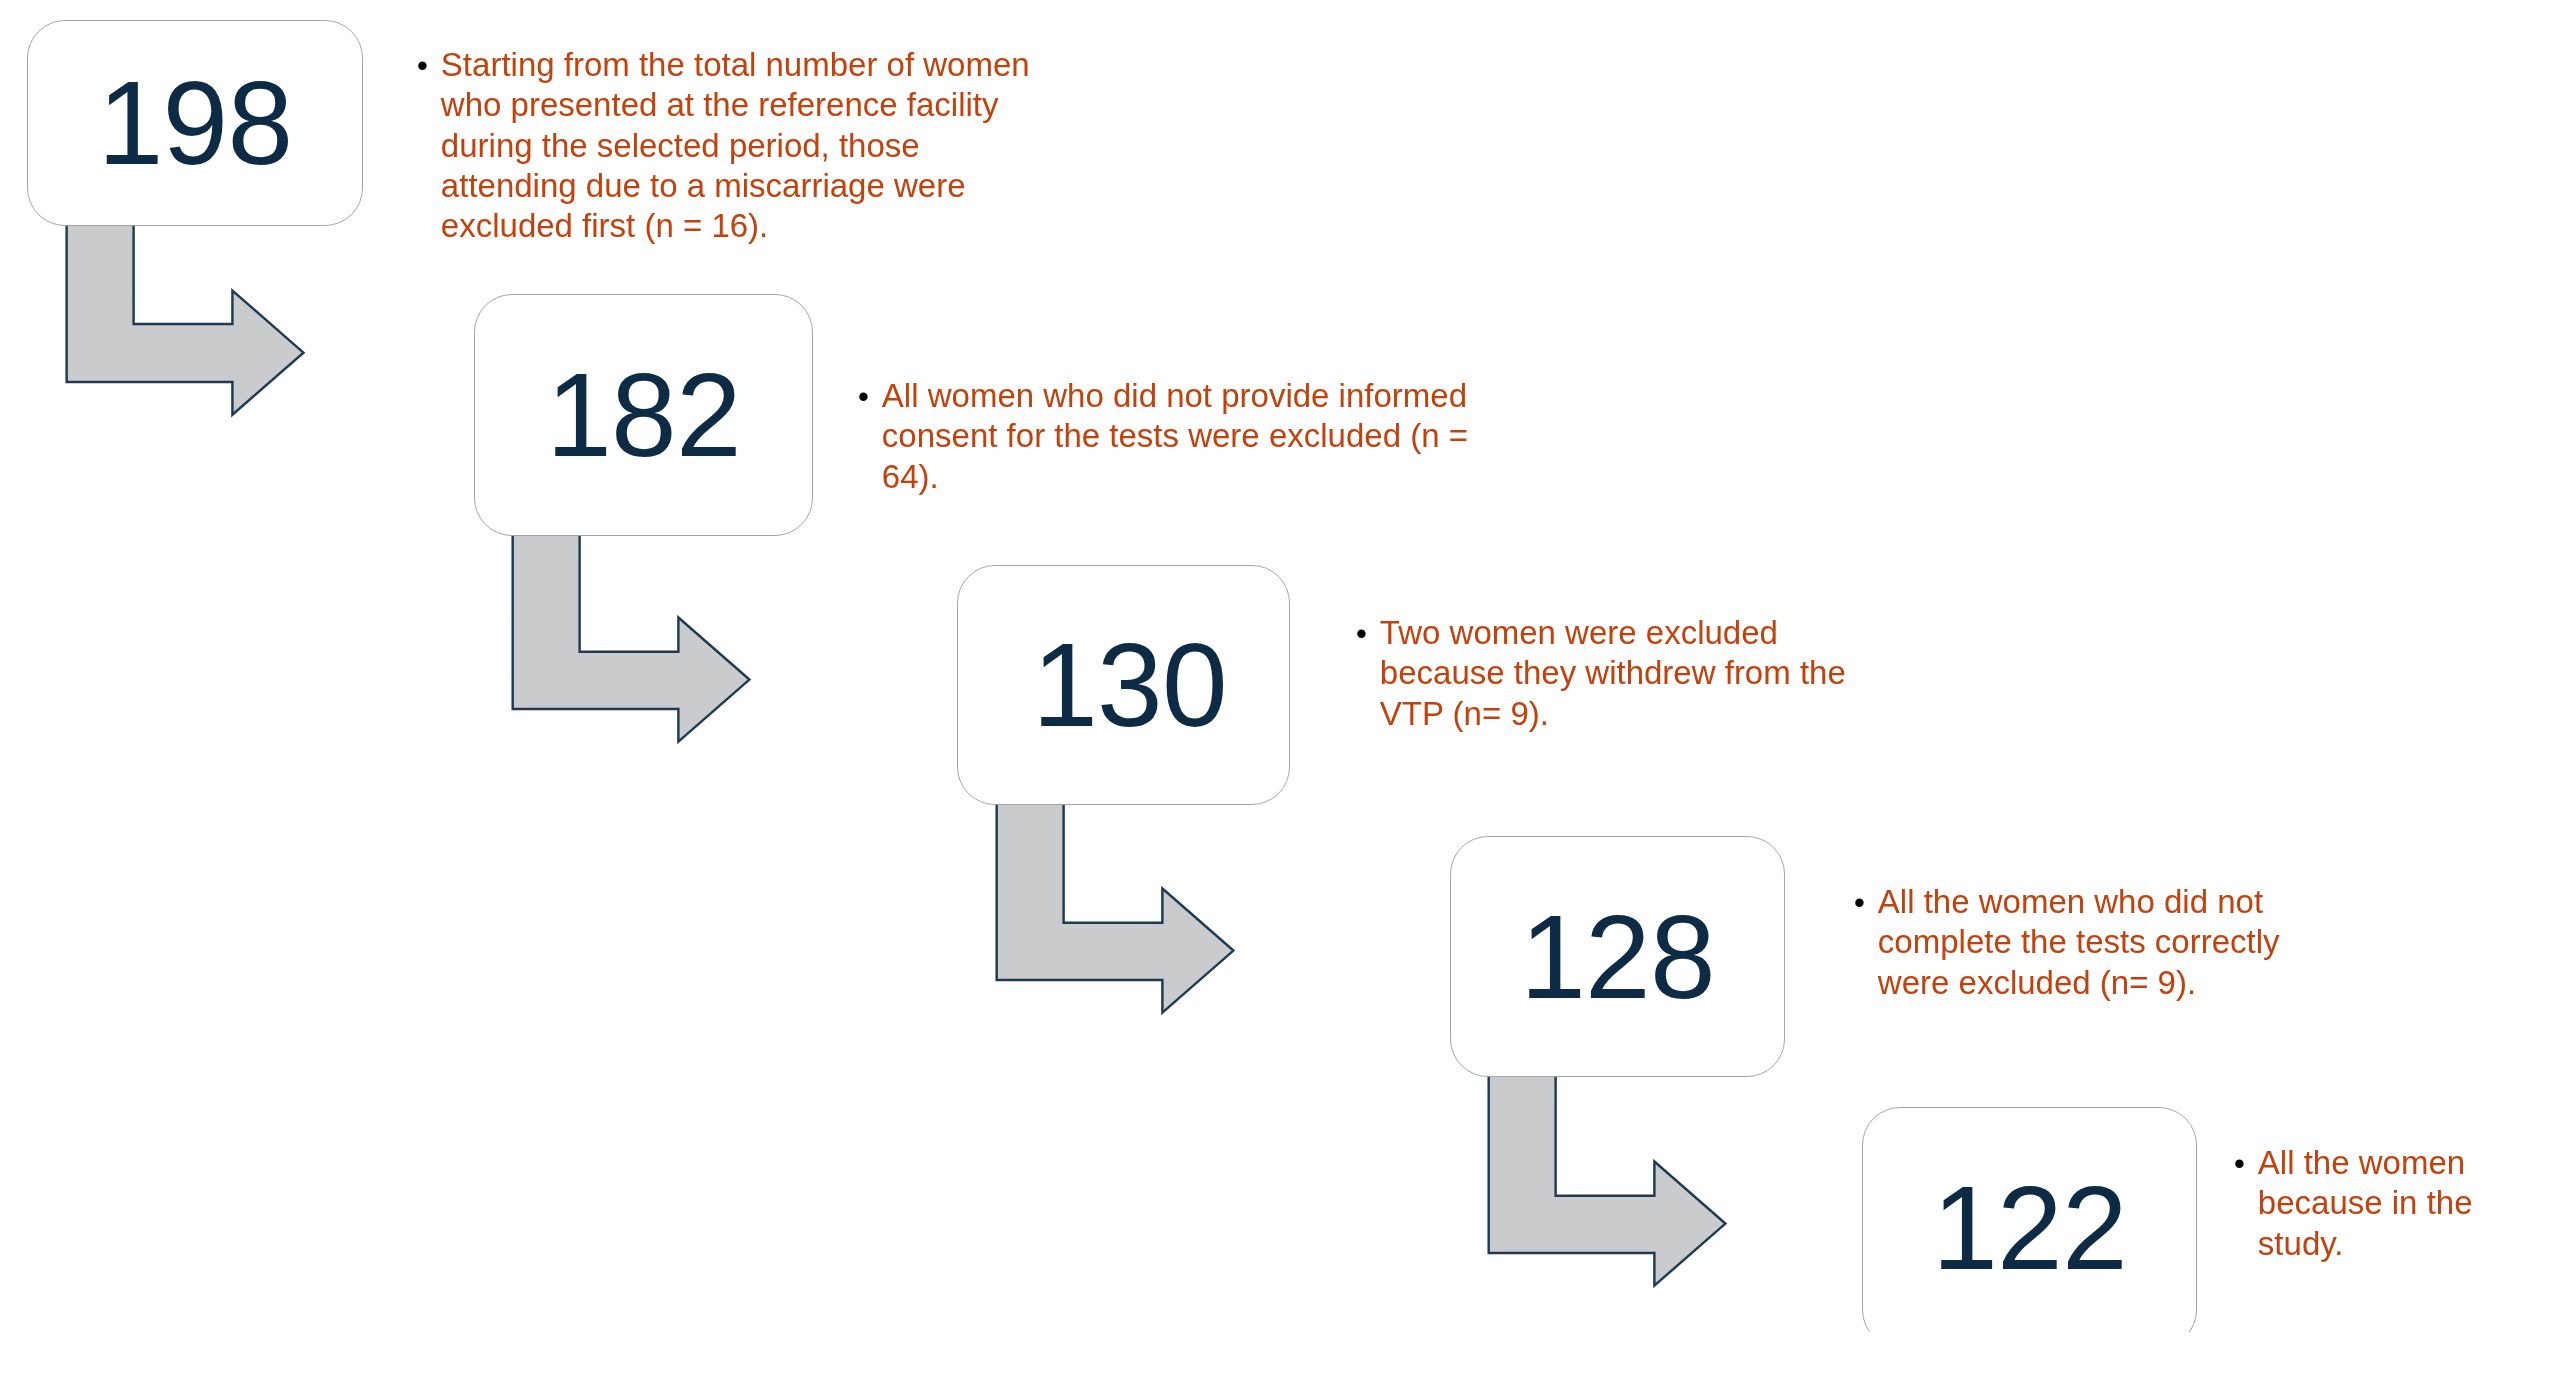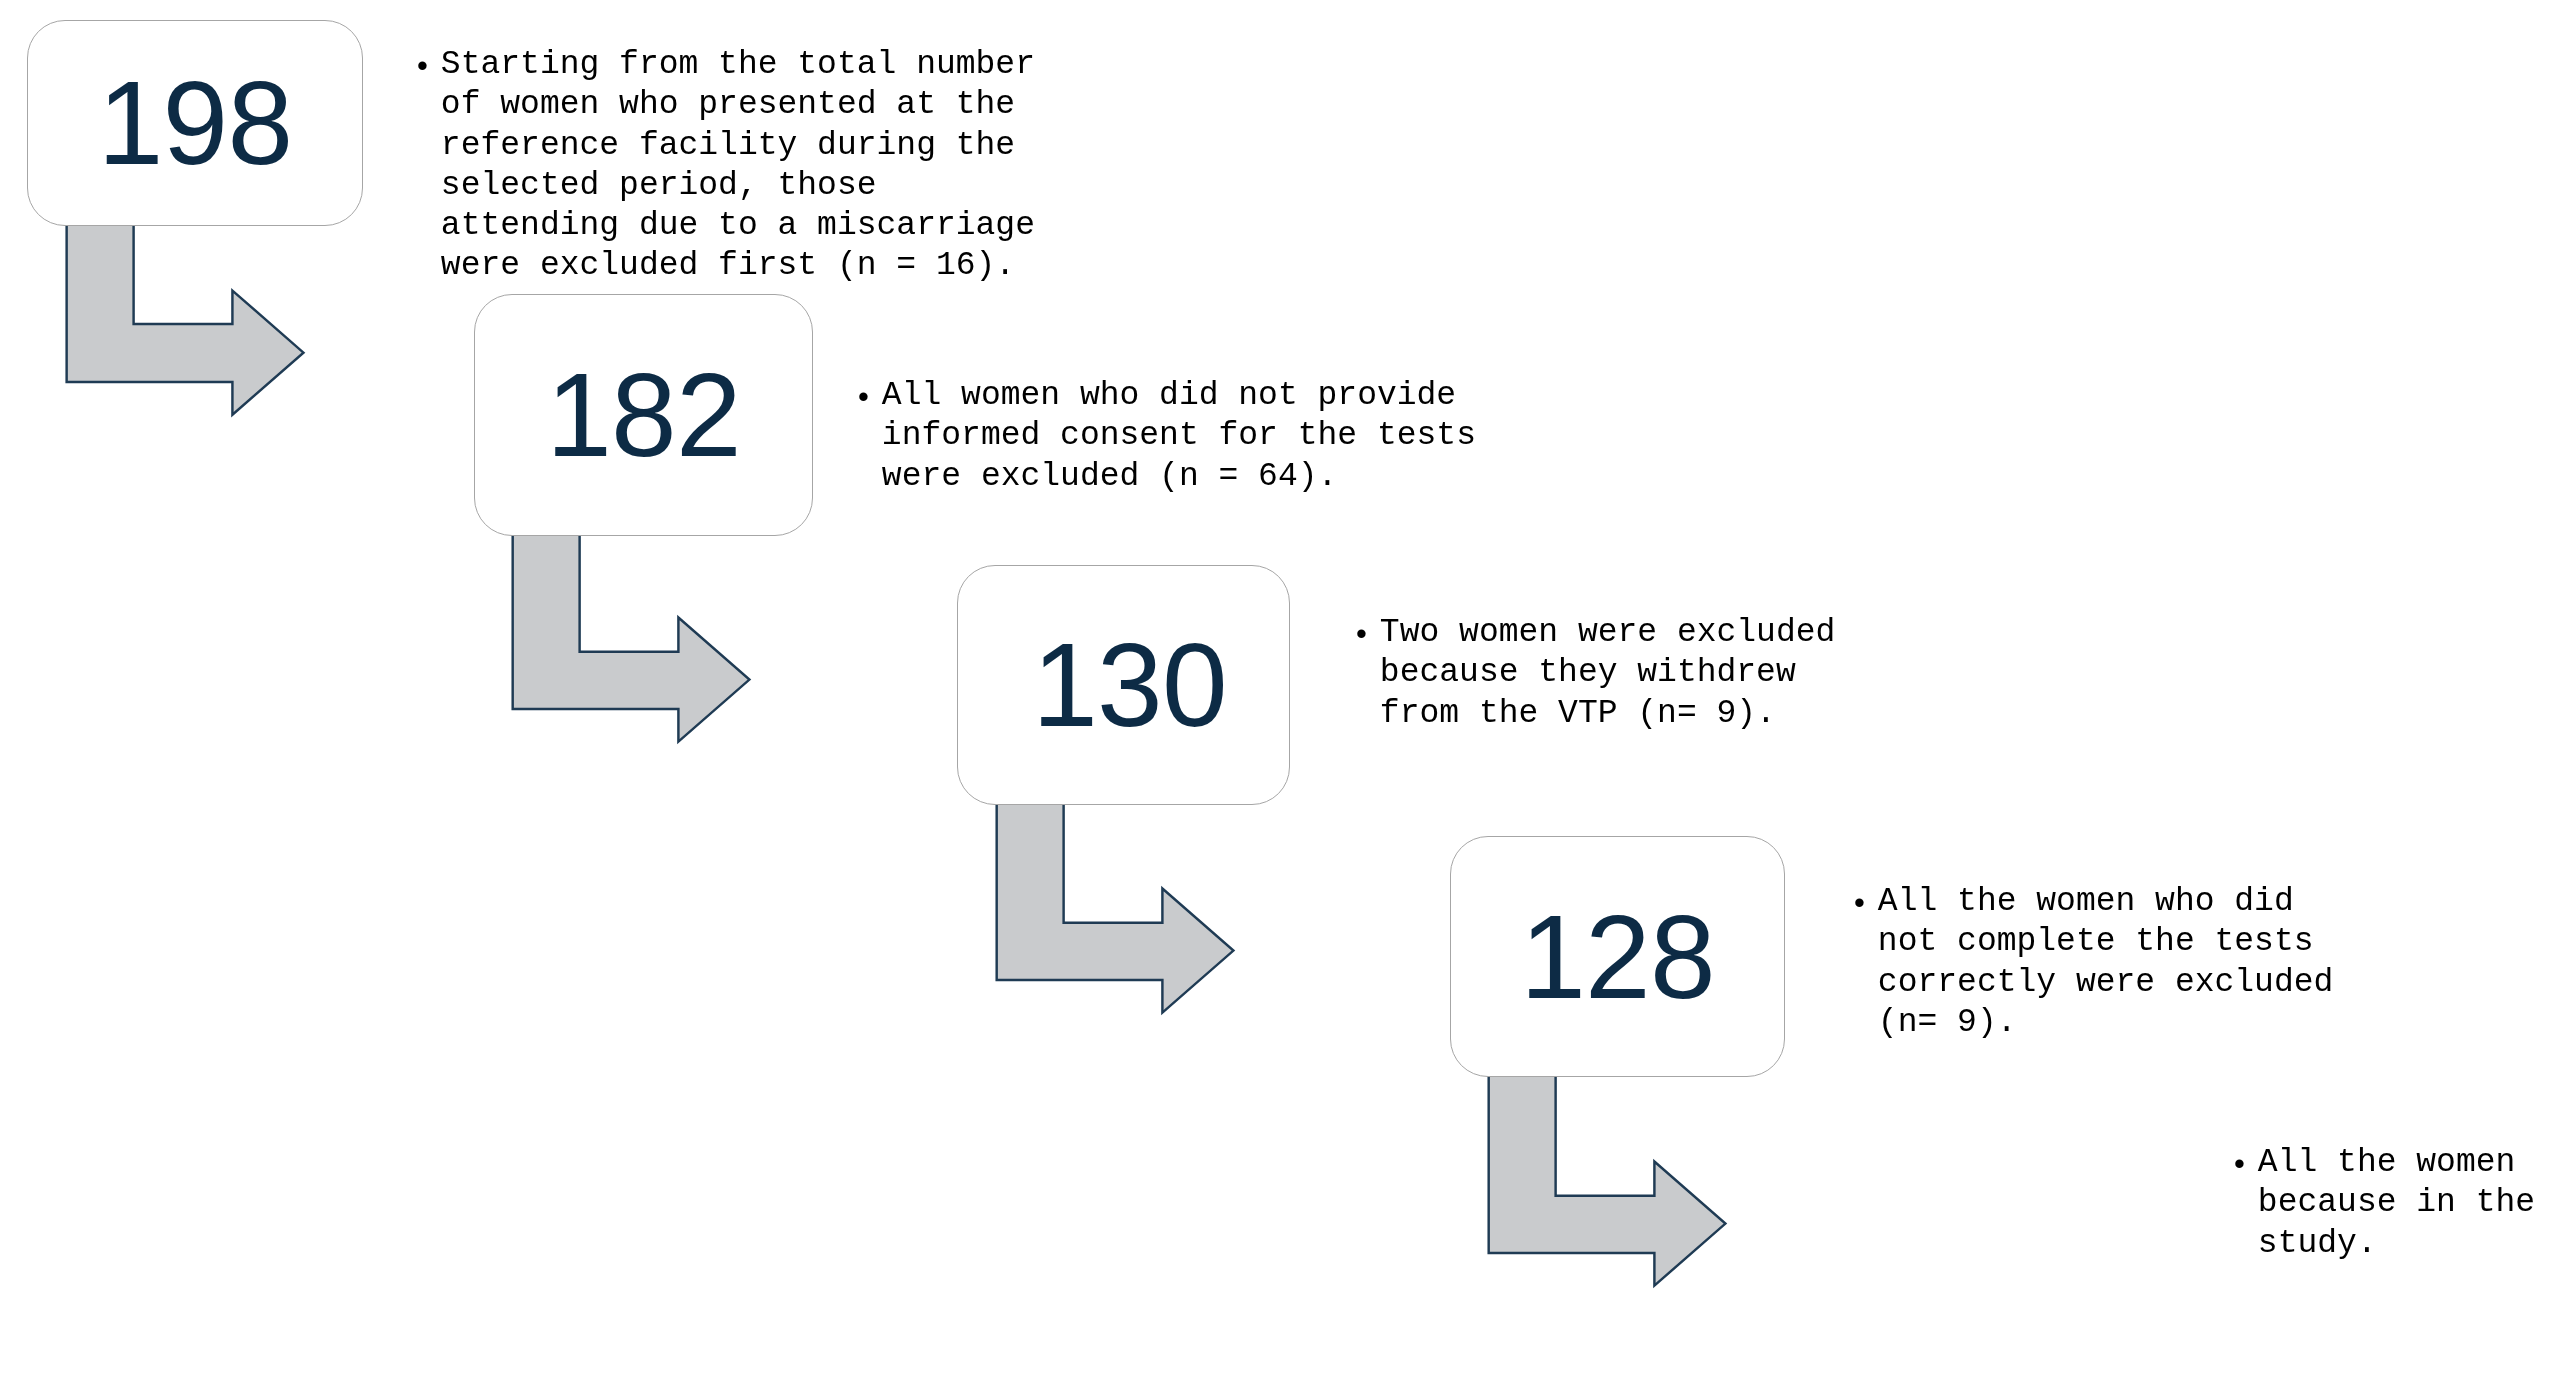--- a/index.html
+++ b/index.html
@@ -63,22 +63,22 @@
   }
   .note-bullet {
     flex: 0 0 auto;
     line-height: 1;
     margin-right: 13px;
     color: #000000;
     user-select: none;
   }
   .note-text {
     flex: 1 1 auto;
-    color: #000000;
-    font-family: Liberation Mono, monospace;
+    color: #c2410c;
+    font-family: Liberation Sans, sans-serif;
     white-space: pre-line;
   }
 </style>
 </head>
 <body>
 
 <div id="canvas">
 
   <svg class="elbow-arrow" style="left:65px; top:222px; width:245px; height:196px;" viewBox="0 0 300 240" width="245" height="196">
     <path d="M 2 0 L 84 0 L 84 125 L 205 125 L 205 84 L 292 160 L 205 236 L 205 196 L 2 196 Z"></path>
@@ -125,20 +125,23 @@
 
   <div class="node-box" style="left:1450px; top:836px; width:335px; height:241px;">
     <span class="node-number" style="font-size:118px;">128</span>
   </div>
 
   <div class="note-block" style="left:1854px; top:882px; width:506px; font-size:33px; line-height:1.22;">
     <span class="note-bullet" style="font-size:31px; padding-top:4.9px;">•</span>
     <span class="note-text">All the women who did not complete the tests correctly were excluded (n= 9).</span>
   </div>
 
+  <div class="node-box" style="left:1862px; top:1107px; width:335px; height:241px;">
+    <span class="node-number" style="font-size:118px;">122</span>
+  </div>
 
   <div class="note-block" style="left:2234px; top:1143px; width:327px; font-size:33px; line-height:1.22;">
     <span class="note-bullet" style="font-size:31px; padding-top:4.9px;">•</span>
     <span class="note-text">All the women because in the study.</span>
   </div>
 
 </div>
 
 
 </body></html>

